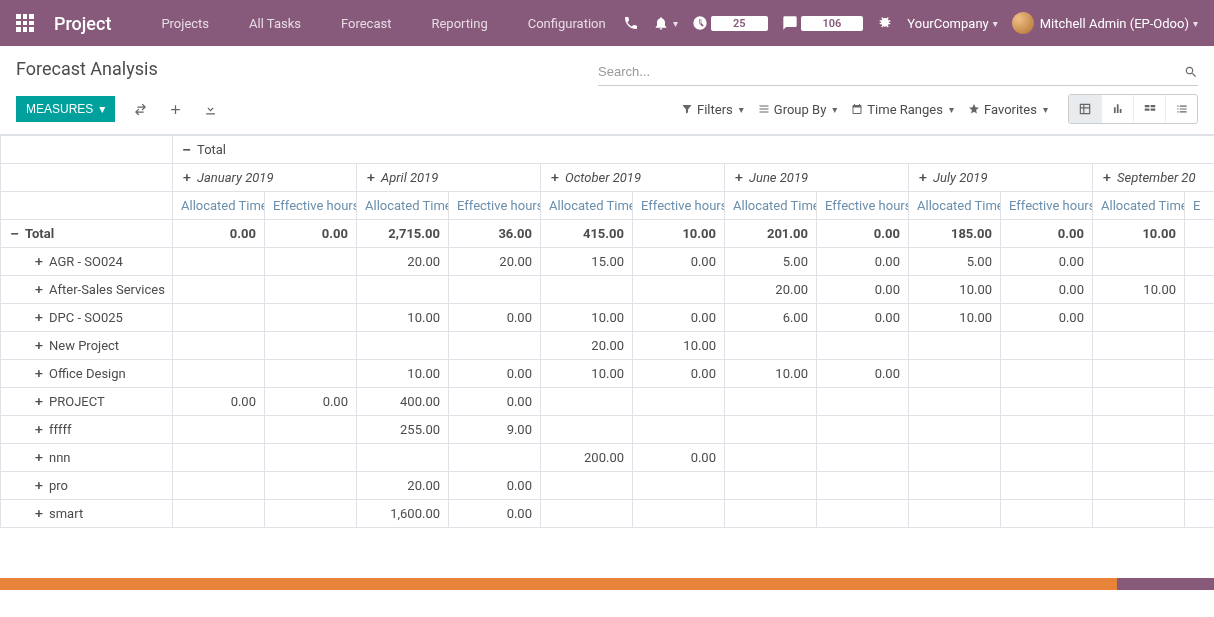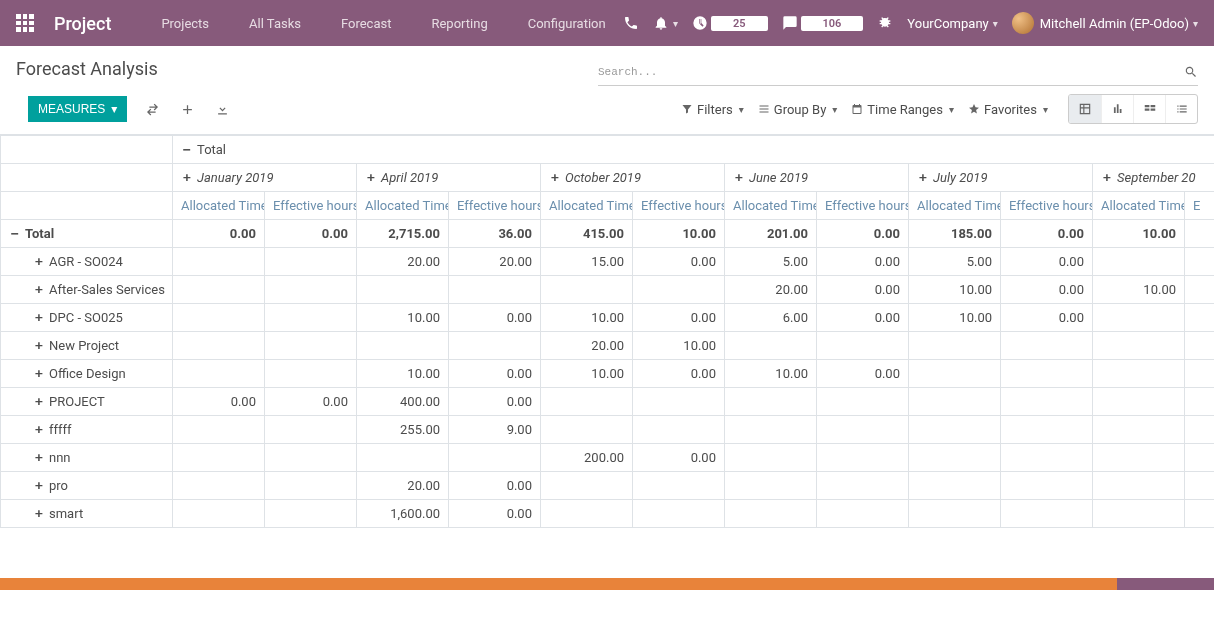--- a/index.html
+++ b/index.html
@@ -19,26 +19,26 @@
   .badge { background:#fff; color:#875a7b; border-radius: 2px; font-size:11px; padding: 1px 22px; margin-left:3px; font-weight:600;}
   .tb-item { display:flex; align-items:center; cursor:pointer; color:#fff; font-size:13px;}
   .avatar { width:22px; height:22px; border-radius:50%; background: radial-gradient(circle at 30% 30%, #f0c087, #b07030); margin-right:6px; }
   
   
   .control { display:flex; align-items:flex-start; padding: 12px 16px 0; }
   .control-left { flex:1; }
   .page-title { font-size: 18px; color:#4c4c4c; font-weight:400; }
   .control-right { width: 600px; }
   .searchbar { display:flex; align-items:center; border-bottom: 1px solid #ccc; height: 28px; }
-  .searchbar input { flex:1; border:none; outline:none; font-size:11px; padding: 2px 0; font-family: Liberation Mono, monospace; }
+  .searchbar input { flex:1; border:none; outline:none; font-size:13px; padding: 2px 0; }
   .searchbar input::placeholder { color:#999; }
   .search-ico { width:14px;height:14px; fill:#666; }
   
   .toolbar { display:flex; align-items:center; padding: 8px 16px 10px; }
-  .btn-measures { background:#00a09d; color:#fff; border:none; padding: 6px 10px; font-size:12px; cursor:pointer; display:flex; align-items:center; gap:6px;margin-left:12px; }
+  .btn-measures { background:#00a09d; color:#fff; border:none; padding: 6px 10px; font-size:12px; cursor:pointer; display:flex; align-items:center; gap:6px; }
   .btn-measures .caret { color:#fff; }
   .tool-icons { display:flex; gap: 20px; margin-left: 18px; }
   .tool-icons svg { width:15px;height:15px; fill:#666; cursor:pointer; }
   
   .search-options { display:flex; gap: 14px; margin-left: auto; margin-right: 20px; }
   .so-item { display:flex; align-items:center; gap:4px; color:#4c4c4c; cursor:pointer; font-size:13px; }
   .so-item svg { width:12px;height:12px; fill:#666; }
   .so-caret { font-size:10px; color:#666; margin-left:2px;}
   
   .view-switch { display:flex; border:1px solid #ccc; border-radius:3px; overflow:hidden; }

